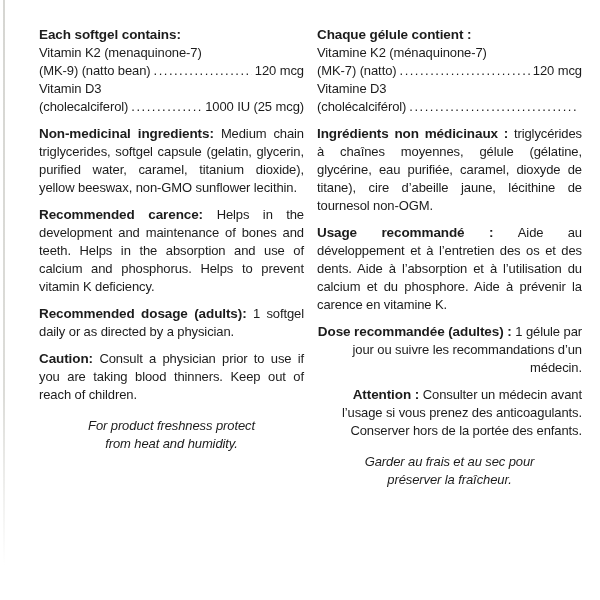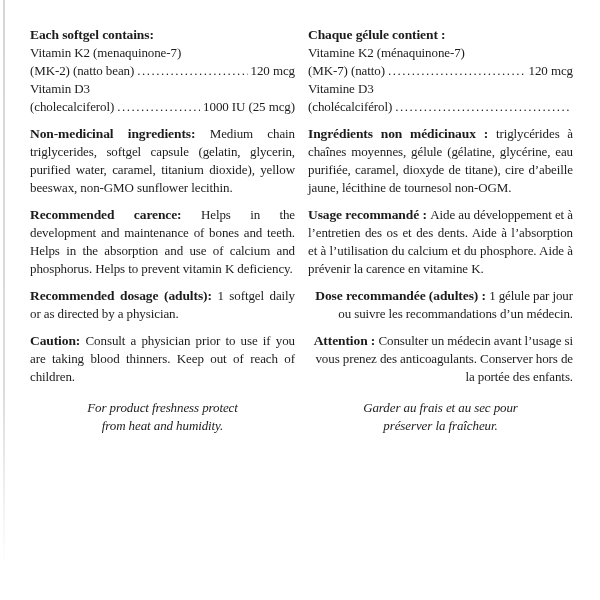--- a/index.html
+++ b/index.html
@@ -25,23 +25,22 @@
     left: 3px;
     top: 0;
     width: 2px;
     height: 565px;
     background: linear-gradient(to bottom,
       #d6d6d2 0%, #dcdcd8 70%, rgba(220,220,216,0) 100%);
   }
   .columns {
     display: flex;
     gap: 13px;
-    padding: 26px 28px 0 30px;
+    padding: 26px 28px 0 39px;
     box-sizing: border-box;
-    font-family: Liberation Serif, serif;
   }
   .col {
     width: 265px;
     flex: 0 0 265px;
   }
   .col-heading {
     font-weight: bold;
     font-size: 13.5px;
     margin: 0;
   }
@@ -92,21 +91,21 @@
   <div class="crop-mark"></div>
 
   <div class="columns">
 
     <div class="col">
       <p class="col-heading">Each softgel contains:</p>
 
       <div>
         <p class="fact-name">Vitamin K2 (menaquinone-7)</p>
         <div class="fact-row">
-          <span class="fact-label">(MK-2) (natto bean)</span>
+          <span class="fact-label">(MK-9) (natto bean)</span>
           <span class="leader"></span>
           <span class="fact-value">120 mcg</span>
         </div>
         <p class="fact-name">Vitamin D3</p>
         <div class="fact-row">
           <span class="fact-label">(cholecalciferol)</span>
           <span class="leader"></span>
           <span class="fact-value">1000 IU (25 mcg)</span>
         </div>
       </div>

